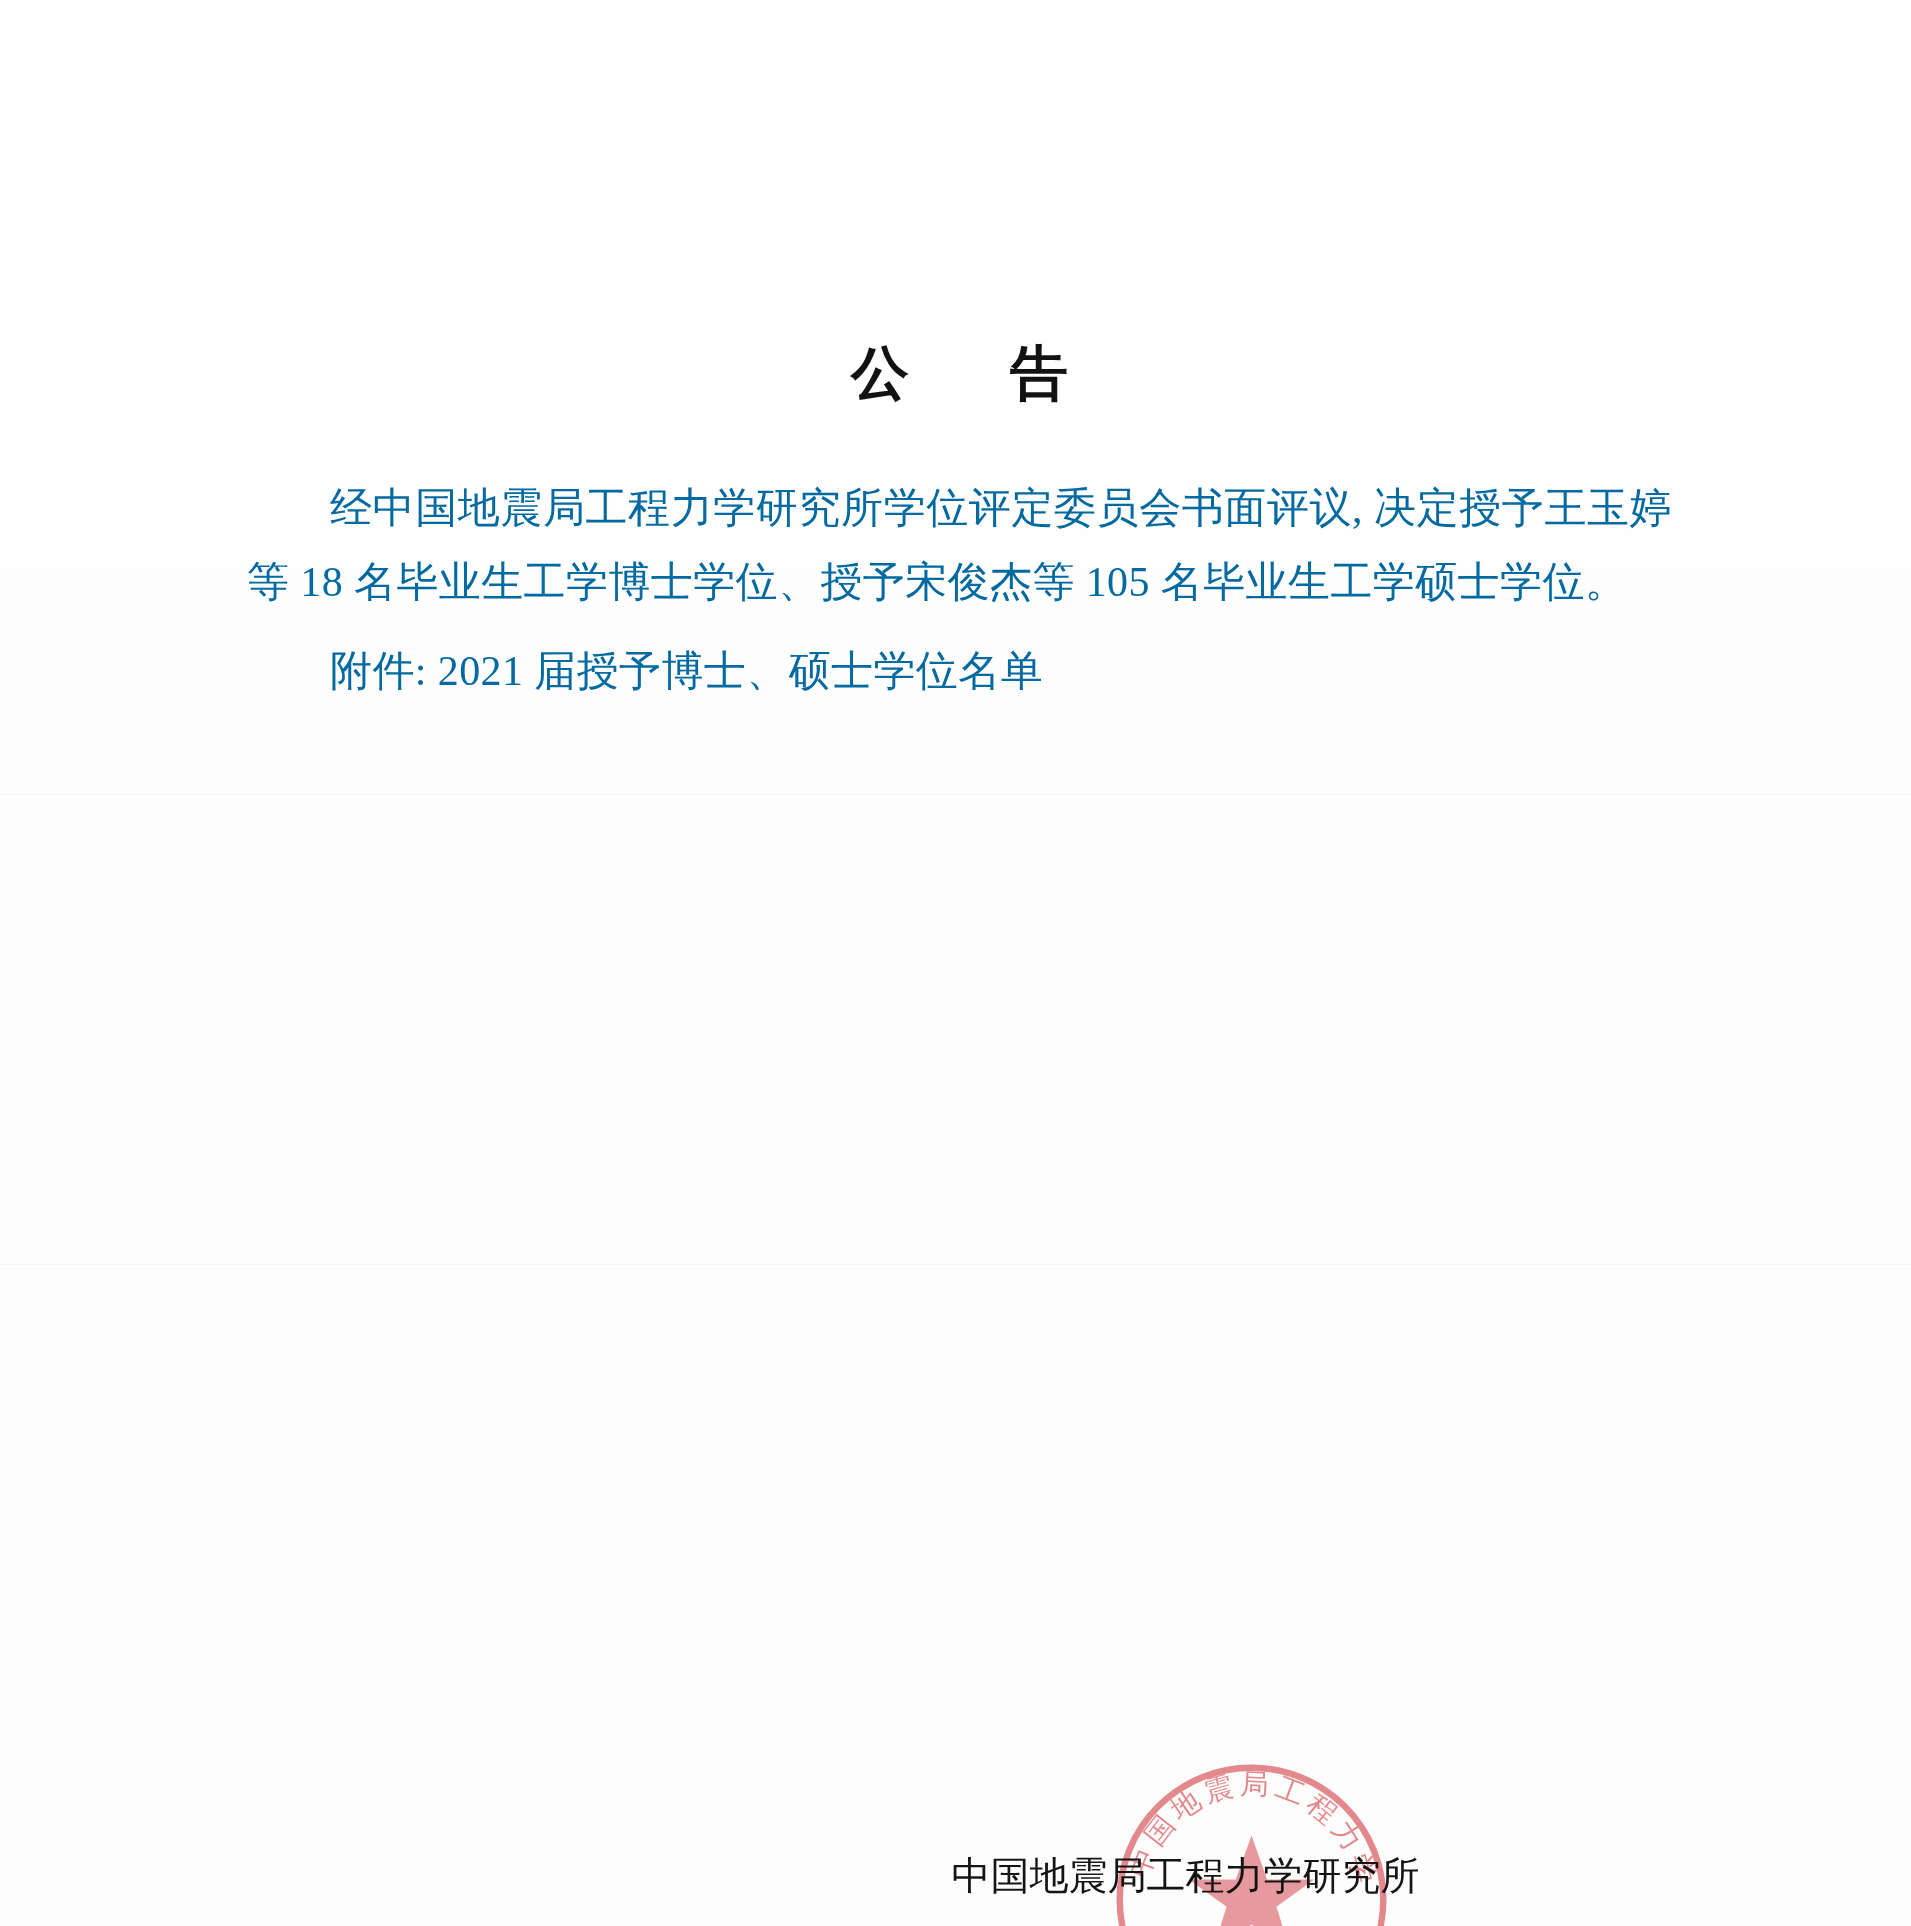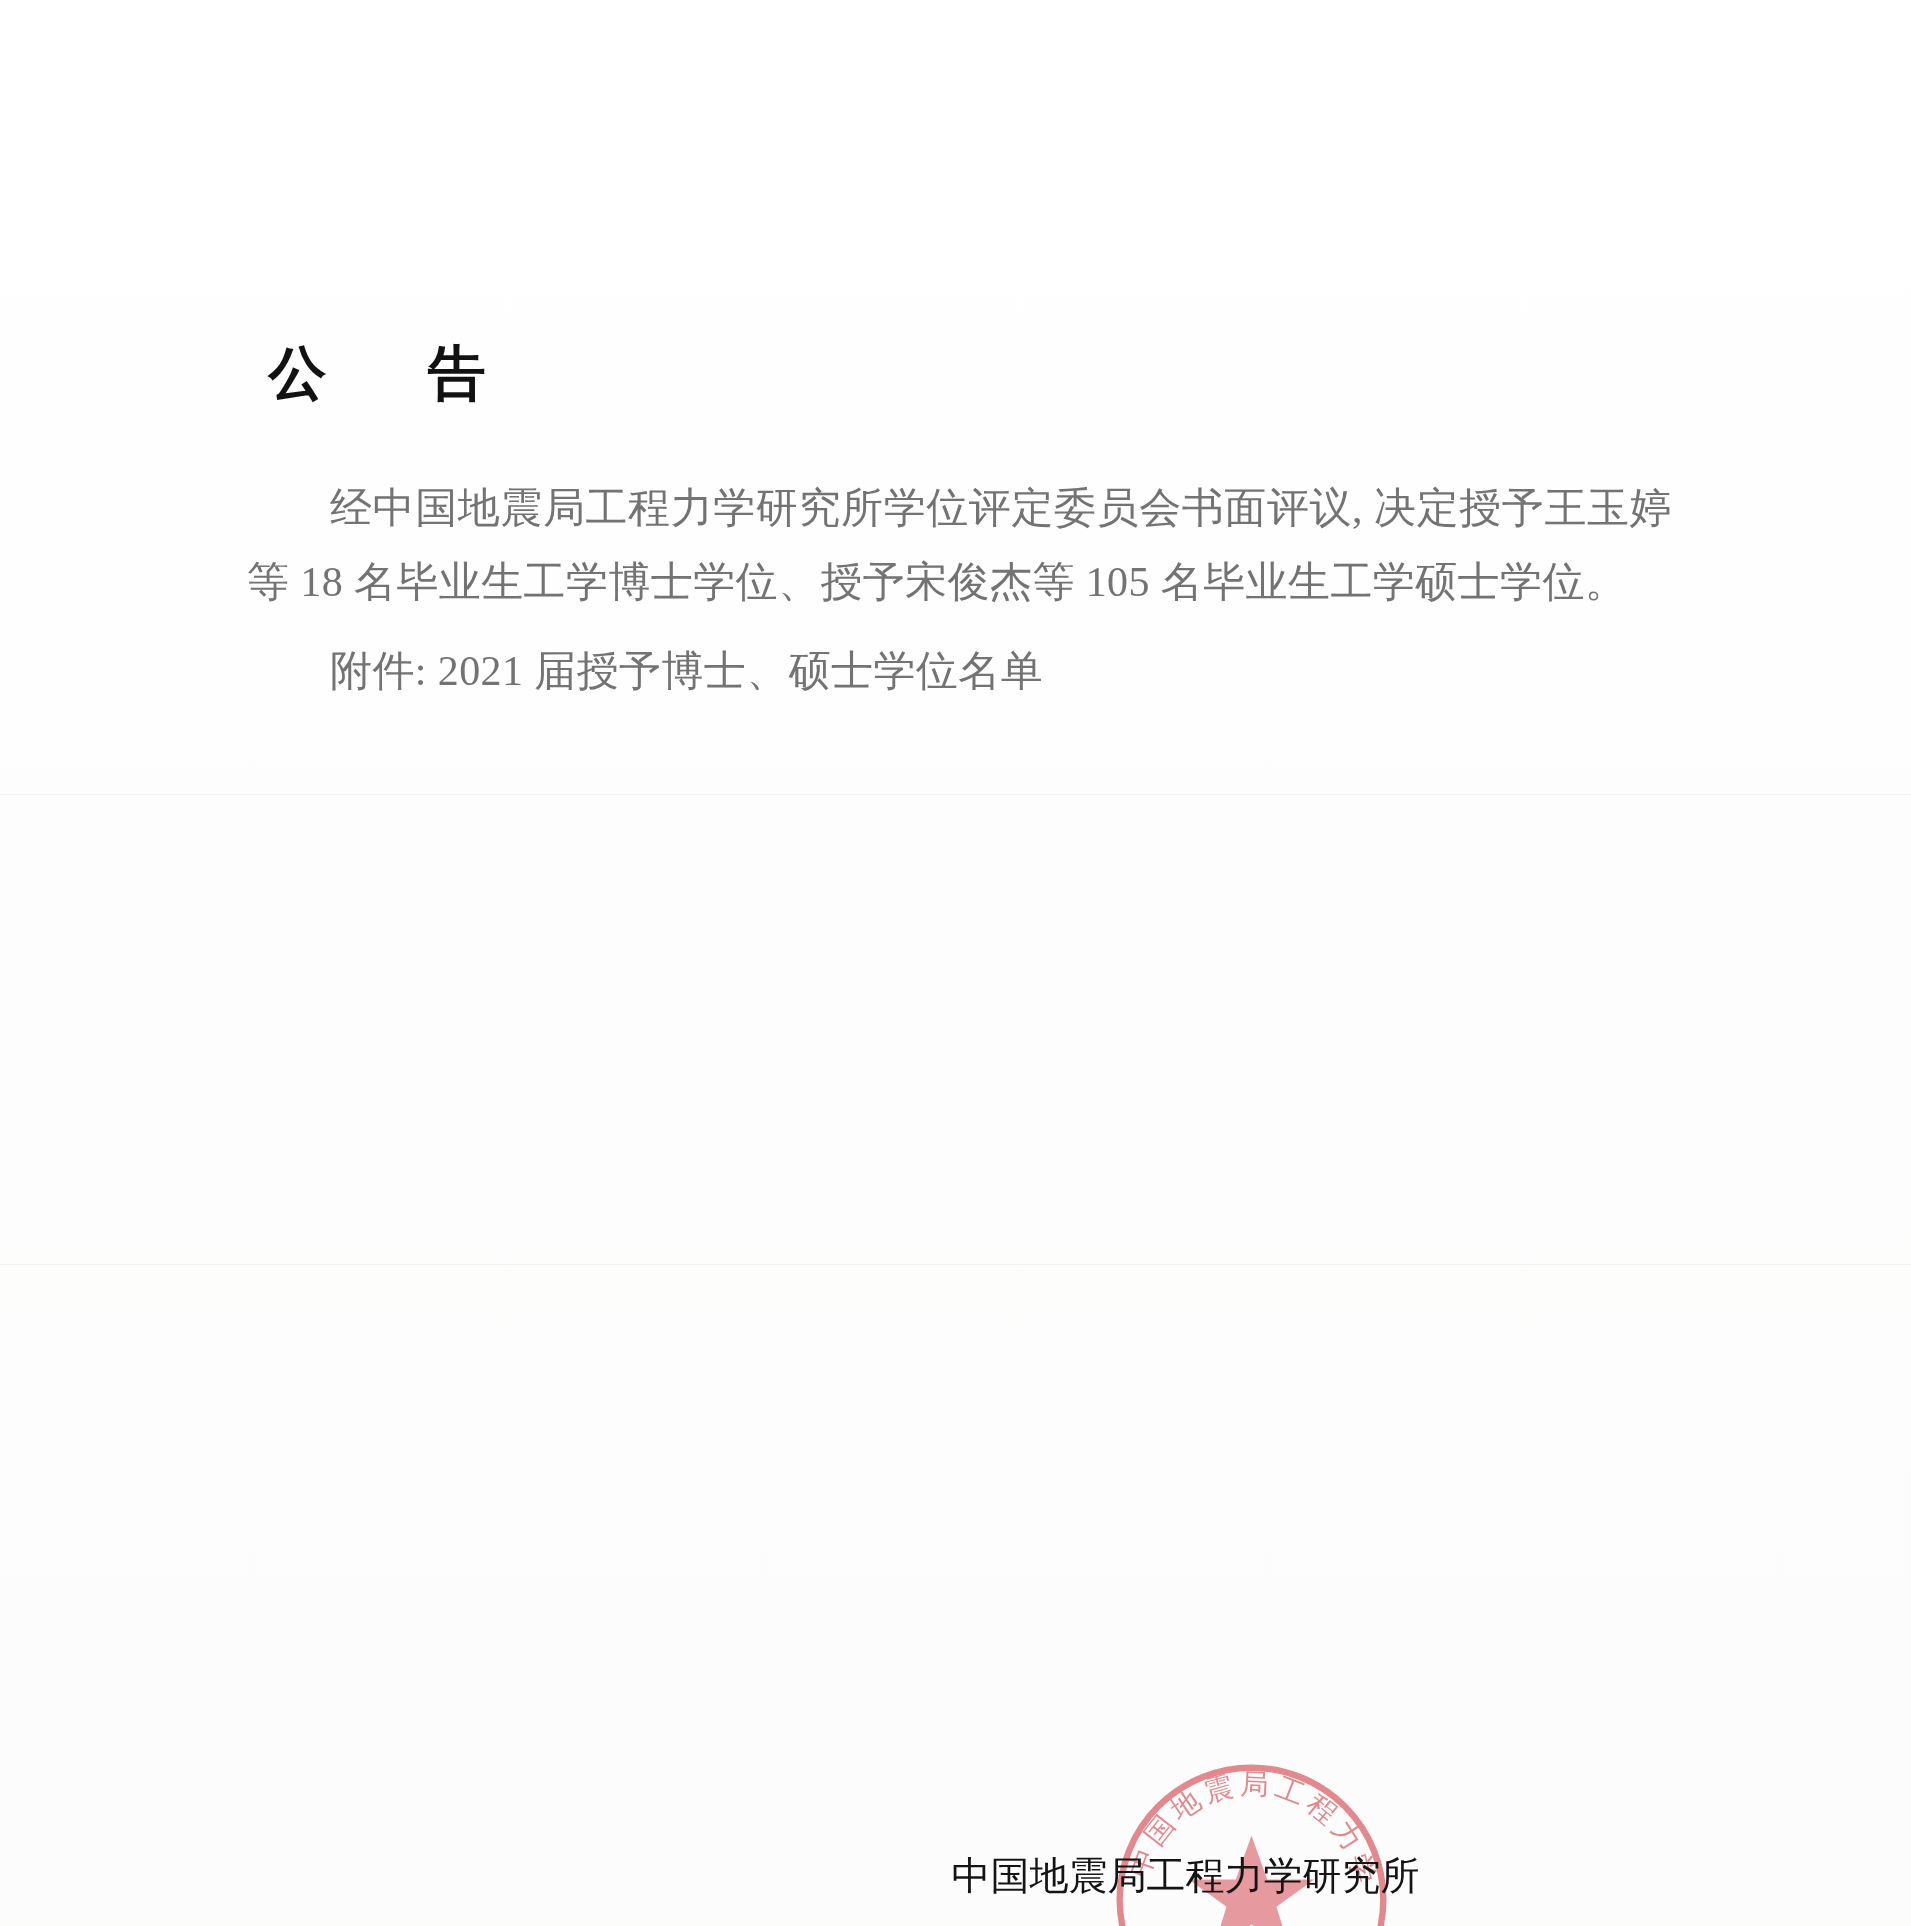--- a/index.html
+++ b/index.html
@@ -33,37 +33,38 @@
     height: 0.8px;
     background: rgba(0,0,0,0.035);
   }
   .doc-body {
     position: absolute;
     left: 247px;
     top: 339px;
     width: 1425px;
   }
   .doc-title {
+    text-align: center;
     font-size: 58px;
     font-weight: 700;
     letter-spacing: 21.6px;
     text-indent: 21.6px;
     line-height: 1.2;
     margin: 0 0 62px 0;
     color: #121212;
   }
   .para {
     font-size: 42px;
     line-height: 1.78;
     text-align: justify;
     text-justify: inter-character;
     text-indent: 83px;
     margin: 0 0 14px 0;
     letter-spacing: 0.4px;
-    color: #737373;
+    color: #0369a1;
   }
   .para.last {
     margin-bottom: 0;
   }
   .signature-block {
     position: absolute;
     left: 936px;
     top: 1838px;
     width: 732px;
     font-size: 39px;

